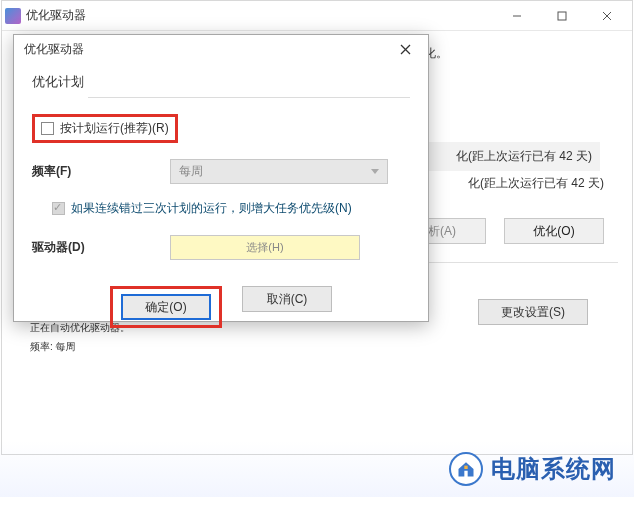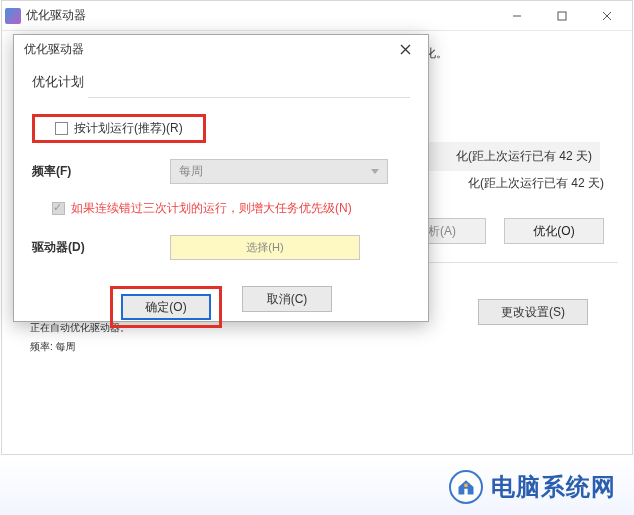--- a/index.html
+++ b/index.html
@@ -35,34 +35,34 @@
 .dlg-titlebar { height: 28px; display: flex; align-items: center; padding: 0 6px 0 10px; }
 .dlg-title { font-size: 12px; }
 .dlg-body { padding: 10px 18px 0 18px; }
 .group-header { font-size: 13px; font-weight: 400; margin-bottom: 10px; }
 .group-line { height: 1px; background: #dcdcdc; margin-top: -4px; margin-bottom: 16px; margin-left: 56px; }
 .field-row { display: flex; align-items: center; margin-bottom: 16px; }
 .field-label { width: 138px; font-size: 12px; font-weight: bold; }
 .checkbox { width: 13px; height: 13px; border: 1px solid #888; margin-right: 6px; display: inline-block; vertical-align: middle; }
 .checkbox.checked { background: #d9d9d9; border-color: #bbb; position: relative; }
 .checkbox.checked::after { content: "✓"; position: absolute; top: -2px; left: 0; font-size: 11px; color: #999; }
-.disabled-text { color: #ef4444; }
-.red-box { border: 3px solid #e03128; padding: 3px 20px; display: inline-flex; align-items: center; }
+.disabled-text { color: #0c4a6e; }
+.red-box { border: 3px solid #e03128; padding: 3px 6px; display: inline-flex; align-items: center; }
 .combo { width: 218px; height: 25px; border: 1px solid #c8c8c8; background: #e7e7e7; color: #888; display: flex; align-items: center; padding: 0 8px; position: relative; }
 .combo::after { content: ""; position: absolute; right: 8px; top: 9px; border-left: 4px solid transparent; border-right: 4px solid transparent; border-top: 5px solid #aaa; }
 .select-btn { width: 190px; height: 25px; border: 1px solid #c8c8c8; background: #fef9c3; color: #888; display: flex; align-items: center; justify-content: center; font-size: 11px; }
 .dlg-actions { display: flex; justify-content: center; gap: 20px; margin-top: 26px; }
 .dlg-btn { width: 90px; height: 26px; border: 1px solid #bdbdbd; background: #eaeaea; display: flex; align-items: center; justify-content: center; font-size: 12px; }
 .dlg-btn.primary { border: 2px solid #1e6bd6; }
 .ok-box { border: 3px solid #e03128; padding: 5px 8px; }
 .close-x { margin-left: auto; width: 34px; height: 24px; display: flex; align-items: center; justify-content: center; }
 .close-x svg { width: 11px; height: 11px; stroke: #333; stroke-width: 1.2; }
 
 
-.brand { position: absolute; left: 0; bottom: 0; width: 634px; height: 56px; display: flex; align-items: center; justify-content: flex-end; padding-right: 18px; gap: 8px; background: linear-gradient(to top, rgba(170,190,255,.15), transparent); }
+.brand { position: absolute; left: 0; bottom: 18px; width: 634px; height: 56px; display: flex; align-items: center; justify-content: flex-end; padding-right: 18px; gap: 8px; background: linear-gradient(to top, rgba(170,190,255,.15), transparent); }
 .brand-logo { width: 34px; height: 34px; border: 2px solid #3b78cc; border-radius: 50%; display: flex; align-items: center; justify-content: center; background: #fff; }
 .brand-logo svg { width: 20px; height: 20px; }
 .brand-text { font-size: 24px; font-weight: 600; color: #2a5fb0; letter-spacing: 1px; }
 .truncated-text { margin-top: 14px; font-size: 12px; }
 </style>
 </head>
 <body>
 
 <div class="watermark">装机之家</div>
 

